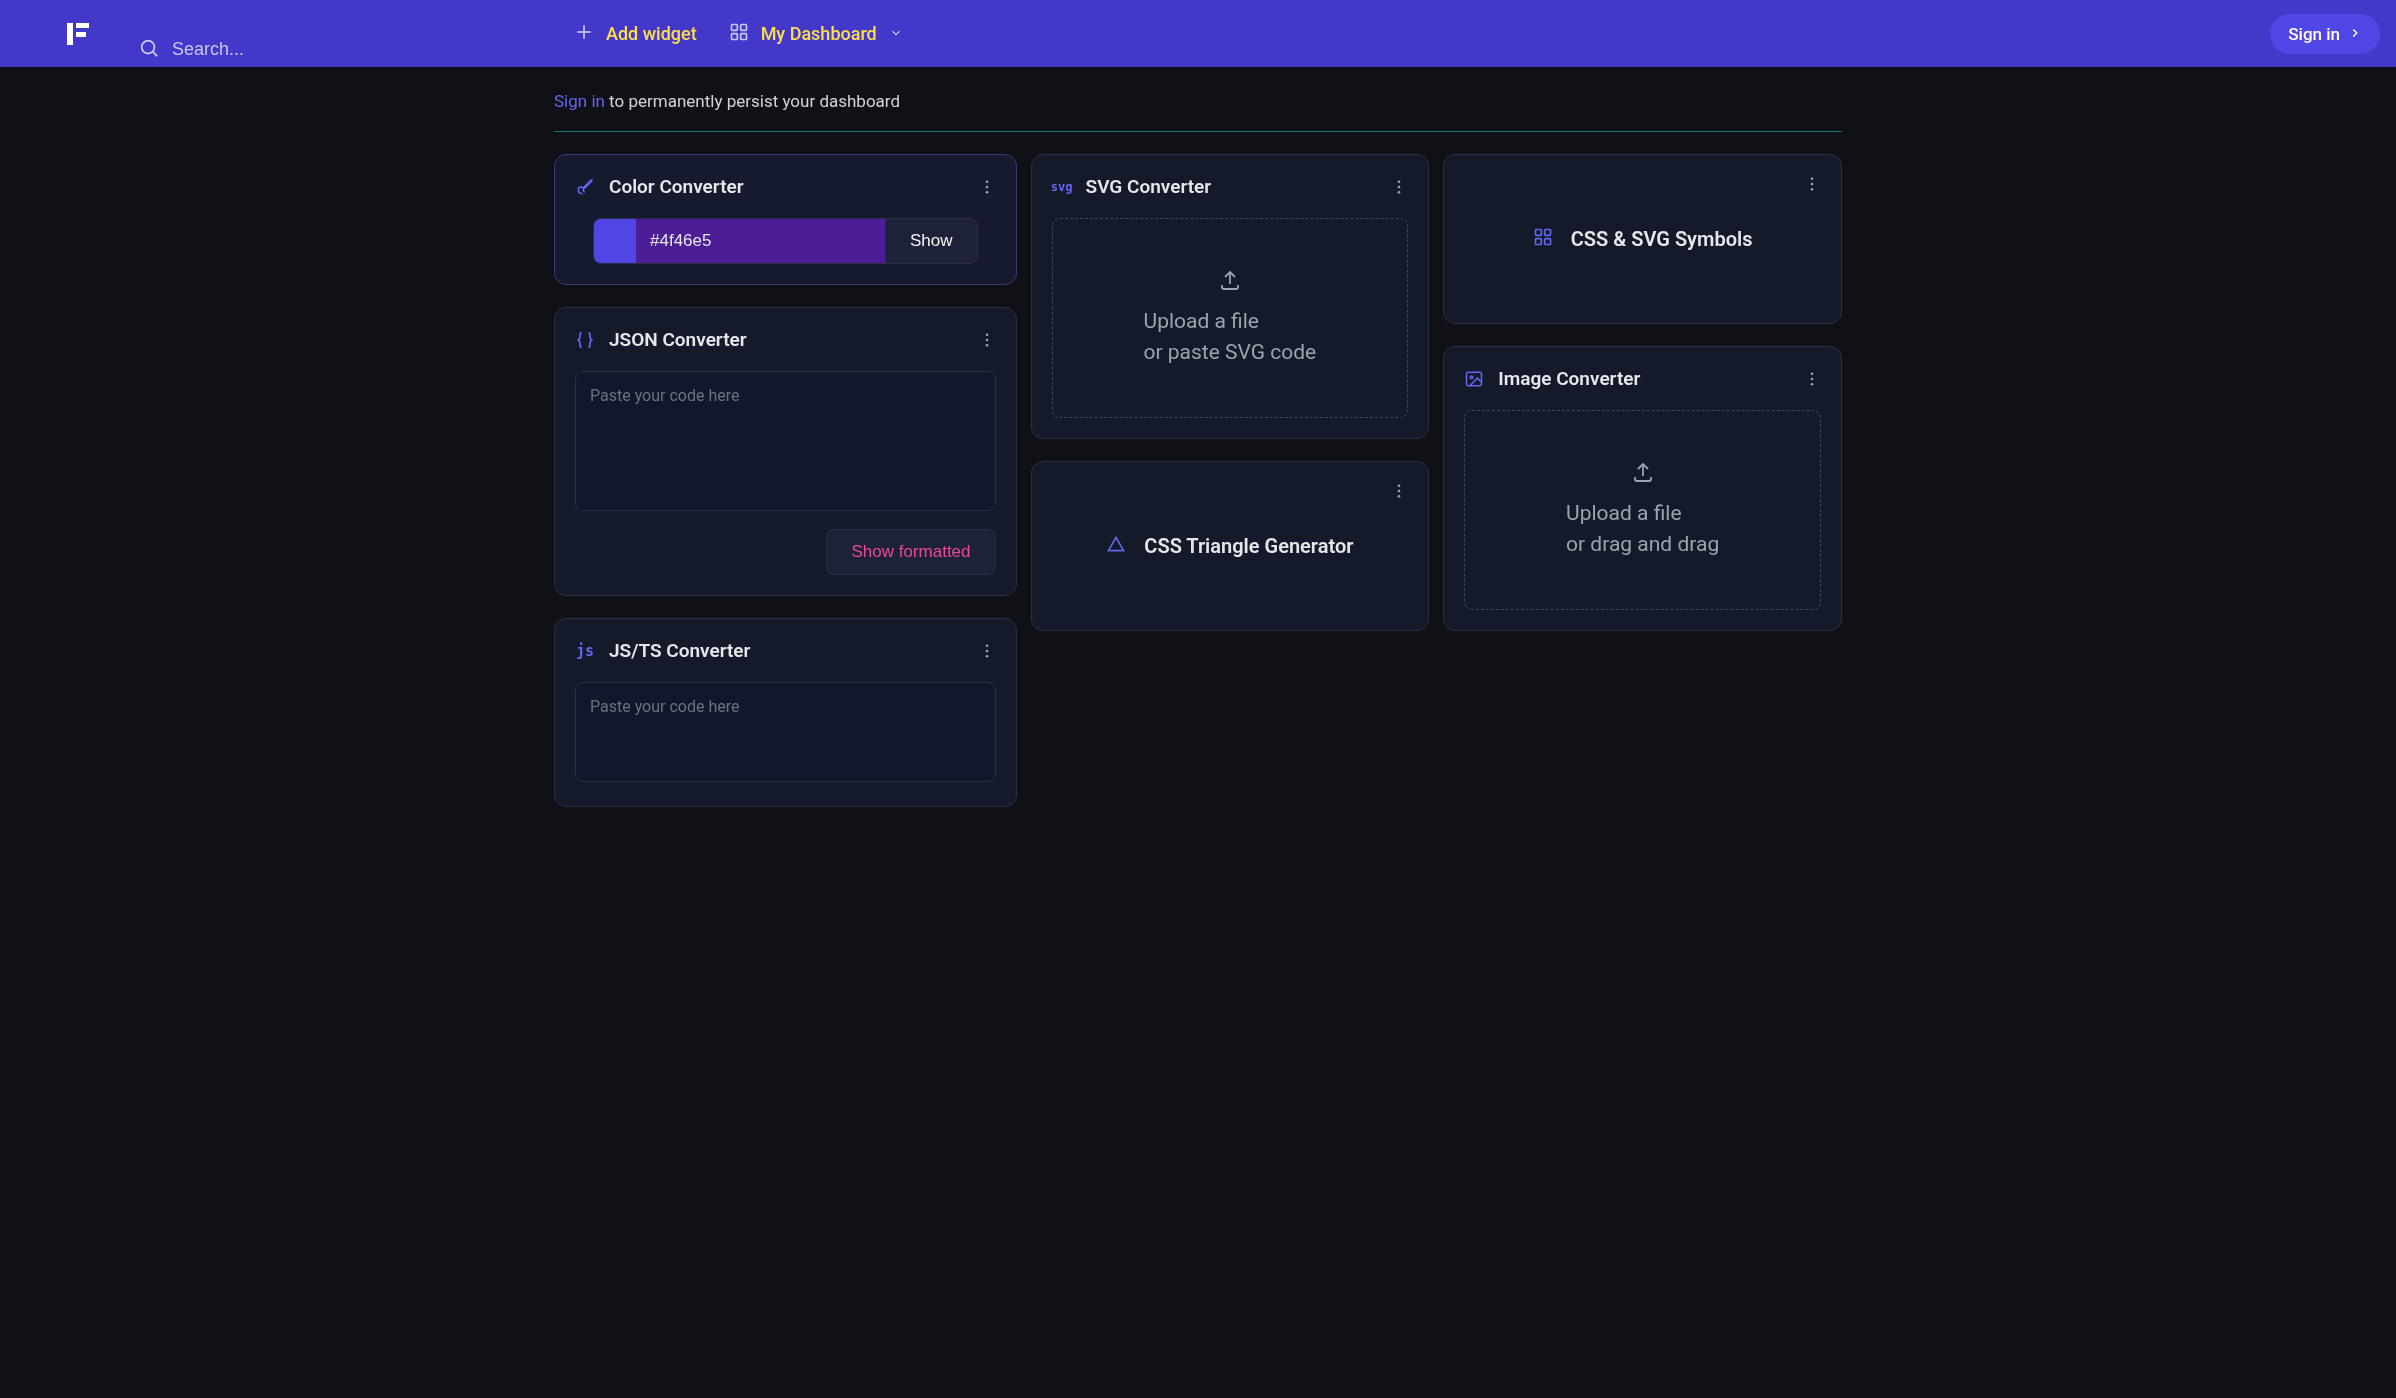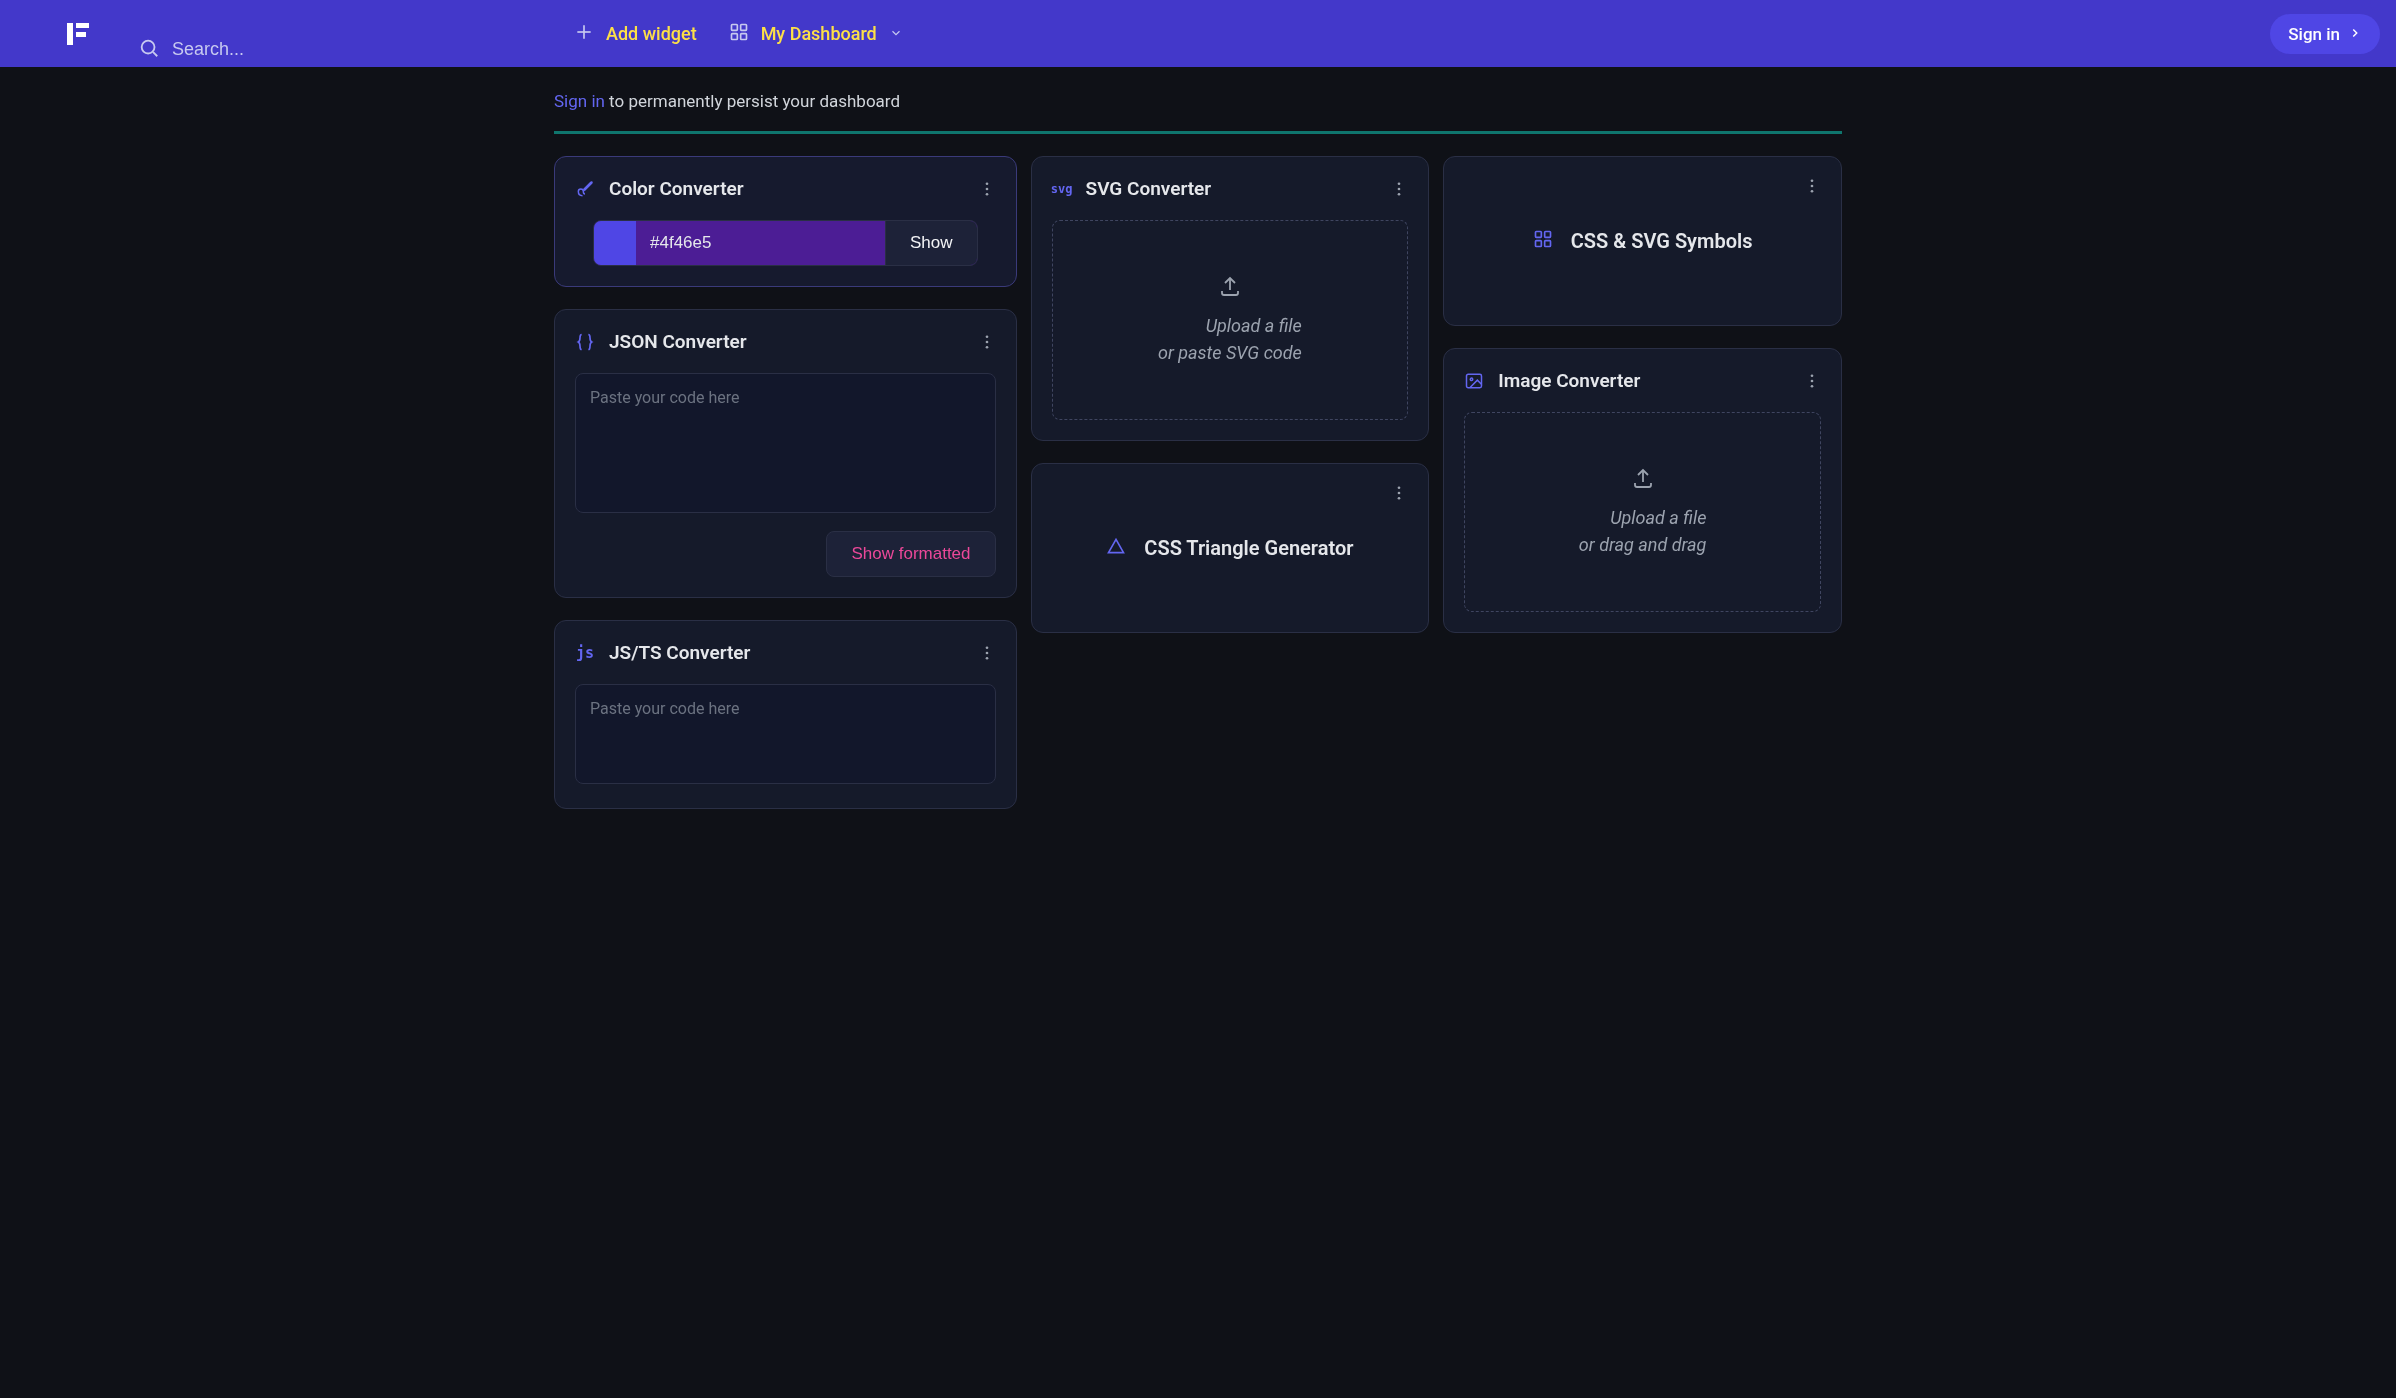--- a/index.html
+++ b/index.html
@@ -96,21 +96,21 @@
 }
 
 .container {
   max-width: 1400px;
   margin: 0 auto;
   padding: 0 56px;
 }
 
 .banner {
   padding: 24px 0 20px;
-  border-bottom: 3px solid #0f766e;
+  border-bottom: 1px solid #0f766e;
   font-size: 17px;
   color: #d1d5db;
 }
 
 .banner .link {
   color: #6366f1;
   cursor: pointer;
 }
 
 .grid {
@@ -241,24 +241,23 @@
   display: flex;
   flex-direction: column;
   align-items: center;
   justify-content: center;
   gap: 10px;
   color: #9ca3af;
   min-height: 200px;
 }
 
 .dropzone .dz-text {
-  text-align: right;
+  text-align: left;
   line-height: 1.5;
-  font-size: 18px;
-  font-style: italic;
+  font-size: 21px;
 }
 
 .center-widget {
   display: flex;
   align-items: center;
   justify-content: center;
   min-height: 170px;
   position: relative;
 }
 

